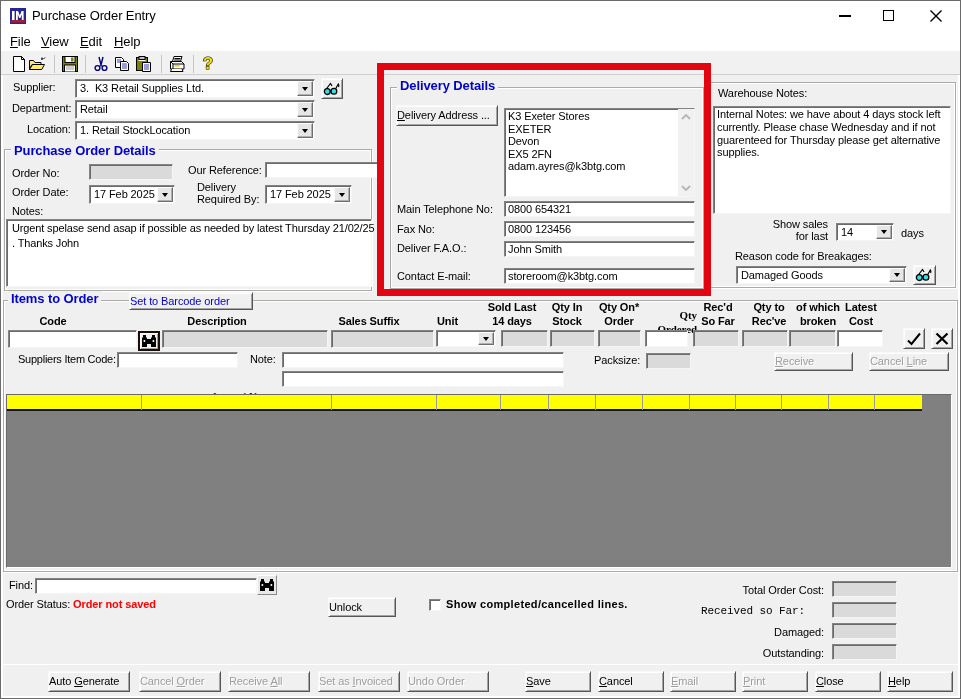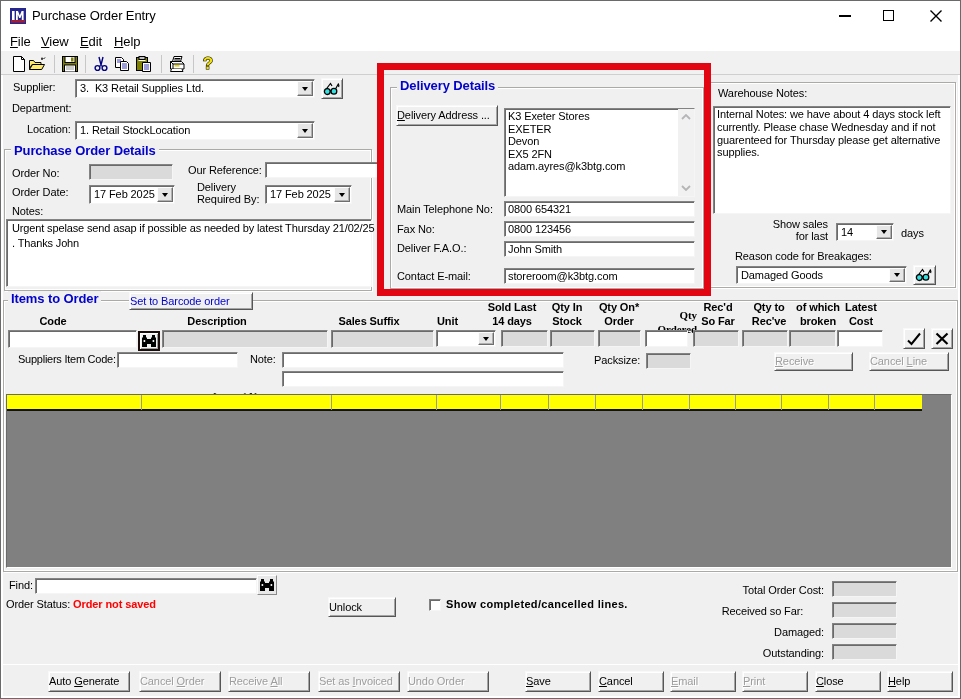--- a/index.html
+++ b/index.html
@@ -125,20 +125,26 @@
     </div>
 <div class="btn" style="left:320px;top:77px;width:22px;height:21px;"></div>
 <svg class="abs" style="left:322px;top:80px" width="18" height="15" viewBox="0 0 18 15">
   <path d="M2.5 9 L7.5 2.5 L9 5" stroke="#000" stroke-width="1.2" fill="none"></path>
   <path d="M12.5 8 L15.3 3 Q16.3 4.2 15.6 6" stroke="#000" stroke-width="1.2" fill="none"></path>
   <circle cx="4.3" cy="10.6" r="2.9" fill="#35e0e0" stroke="#000" stroke-width="1.3"></circle>
   <circle cx="10.9" cy="10.2" r="2.9" fill="#35e0e0" stroke="#000" stroke-width="1.3"></circle>
   <path d="M7 9.8 L8.2 9.6" stroke="#000" stroke-width="1.2"></path>
 </svg>
 <div class="lbl" style="left:11px;top:103px;">Department:</div>
+<div class="combo" style="left:74px;top:99px;width:240px;height:19px;">
+      <div class="ct">Retail</div>
+      <div class="cbtn">
+        <div class="arr"></div>
+      </div>
+    </div>
 <div class="lbl" style="left:26px;top:124px;">Location:</div>
 <div class="combo" style="left:74px;top:120px;width:240px;height:19px;">
       <div class="ct">1. Retail StockLocation</div>
       <div class="cbtn">
         <div class="arr"></div>
       </div>
     </div>
 
 <div class="grp" style="left:3px;top:148px;width:368px;height:142px;"></div>
 <div class="gtitle" style="left:10px;top:142px;">Purchase Order Details</div>
@@ -318,21 +324,21 @@
   <rect x="11.6" y="6" width="1.6" height="2" fill="#e8e8e8"></rect>
 </svg>
 <div class="lbl" style="left:5px;top:599px;">Order Status:</div>
 <div class="lbl b" style="left:72px;top:599px;color:#ff0000;">Order not saved</div>
 <div class="btn" style="left:327px;top:596px;width:68px;height:20px;line-height:18px;">Unlock</div>
 <div class="sk" style="left:428px;top:598px;width:12px;height:12px;"></div>
 <div class="lbl b" style="left:445px;top:599px;letter-spacing:0.32px;">Show completed/cancelled lines.</div>
 
 <div class="lbl" style="left:700px;top:585px;width:123px;text-align:right;">Total Order Cost:</div>
 <div class="sk gray" style="left:831px;top:580px;width:65px;height:16px;"></div>
-<div class="lbl" style="left:700px;top:606px;width:123px;text-align:center;">Received so Far:</div>
+<div class="lbl" style="left:700px;top:606px;width:123px;text-align:left;font-family:Liberation Mono, monospace;">Received so Far:</div>
 <div class="sk gray" style="left:831px;top:601px;width:65px;height:16px;"></div>
 <div class="lbl" style="left:700px;top:627px;width:123px;text-align:right;">Damaged:</div>
 <div class="sk gray" style="left:831px;top:622px;width:65px;height:16px;"></div>
 <div class="lbl" style="left:700px;top:648px;width:123px;text-align:right;">Outstanding:</div>
 <div class="sk gray" style="left:831px;top:643px;width:65px;height:16px;"></div>
 
 <div class="abs" style="left:1px;top:663px;width:957px;height:1px;background:#d9d9d9;border-bottom:1px solid #fff;"></div>
 <div class="btn" style="left:47px;top:670px;width:82px;height:21px;line-height:19px;">Auto <u>G</u>enerate</div>
 <div class="btn dis" style="left:138px;top:670px;width:82px;height:21px;line-height:19px;">Cancel <u>O</u>rder</div>
 <div class="btn dis" style="left:227px;top:670px;width:82px;height:21px;line-height:19px;">Receive <u>A</u>ll</div>

